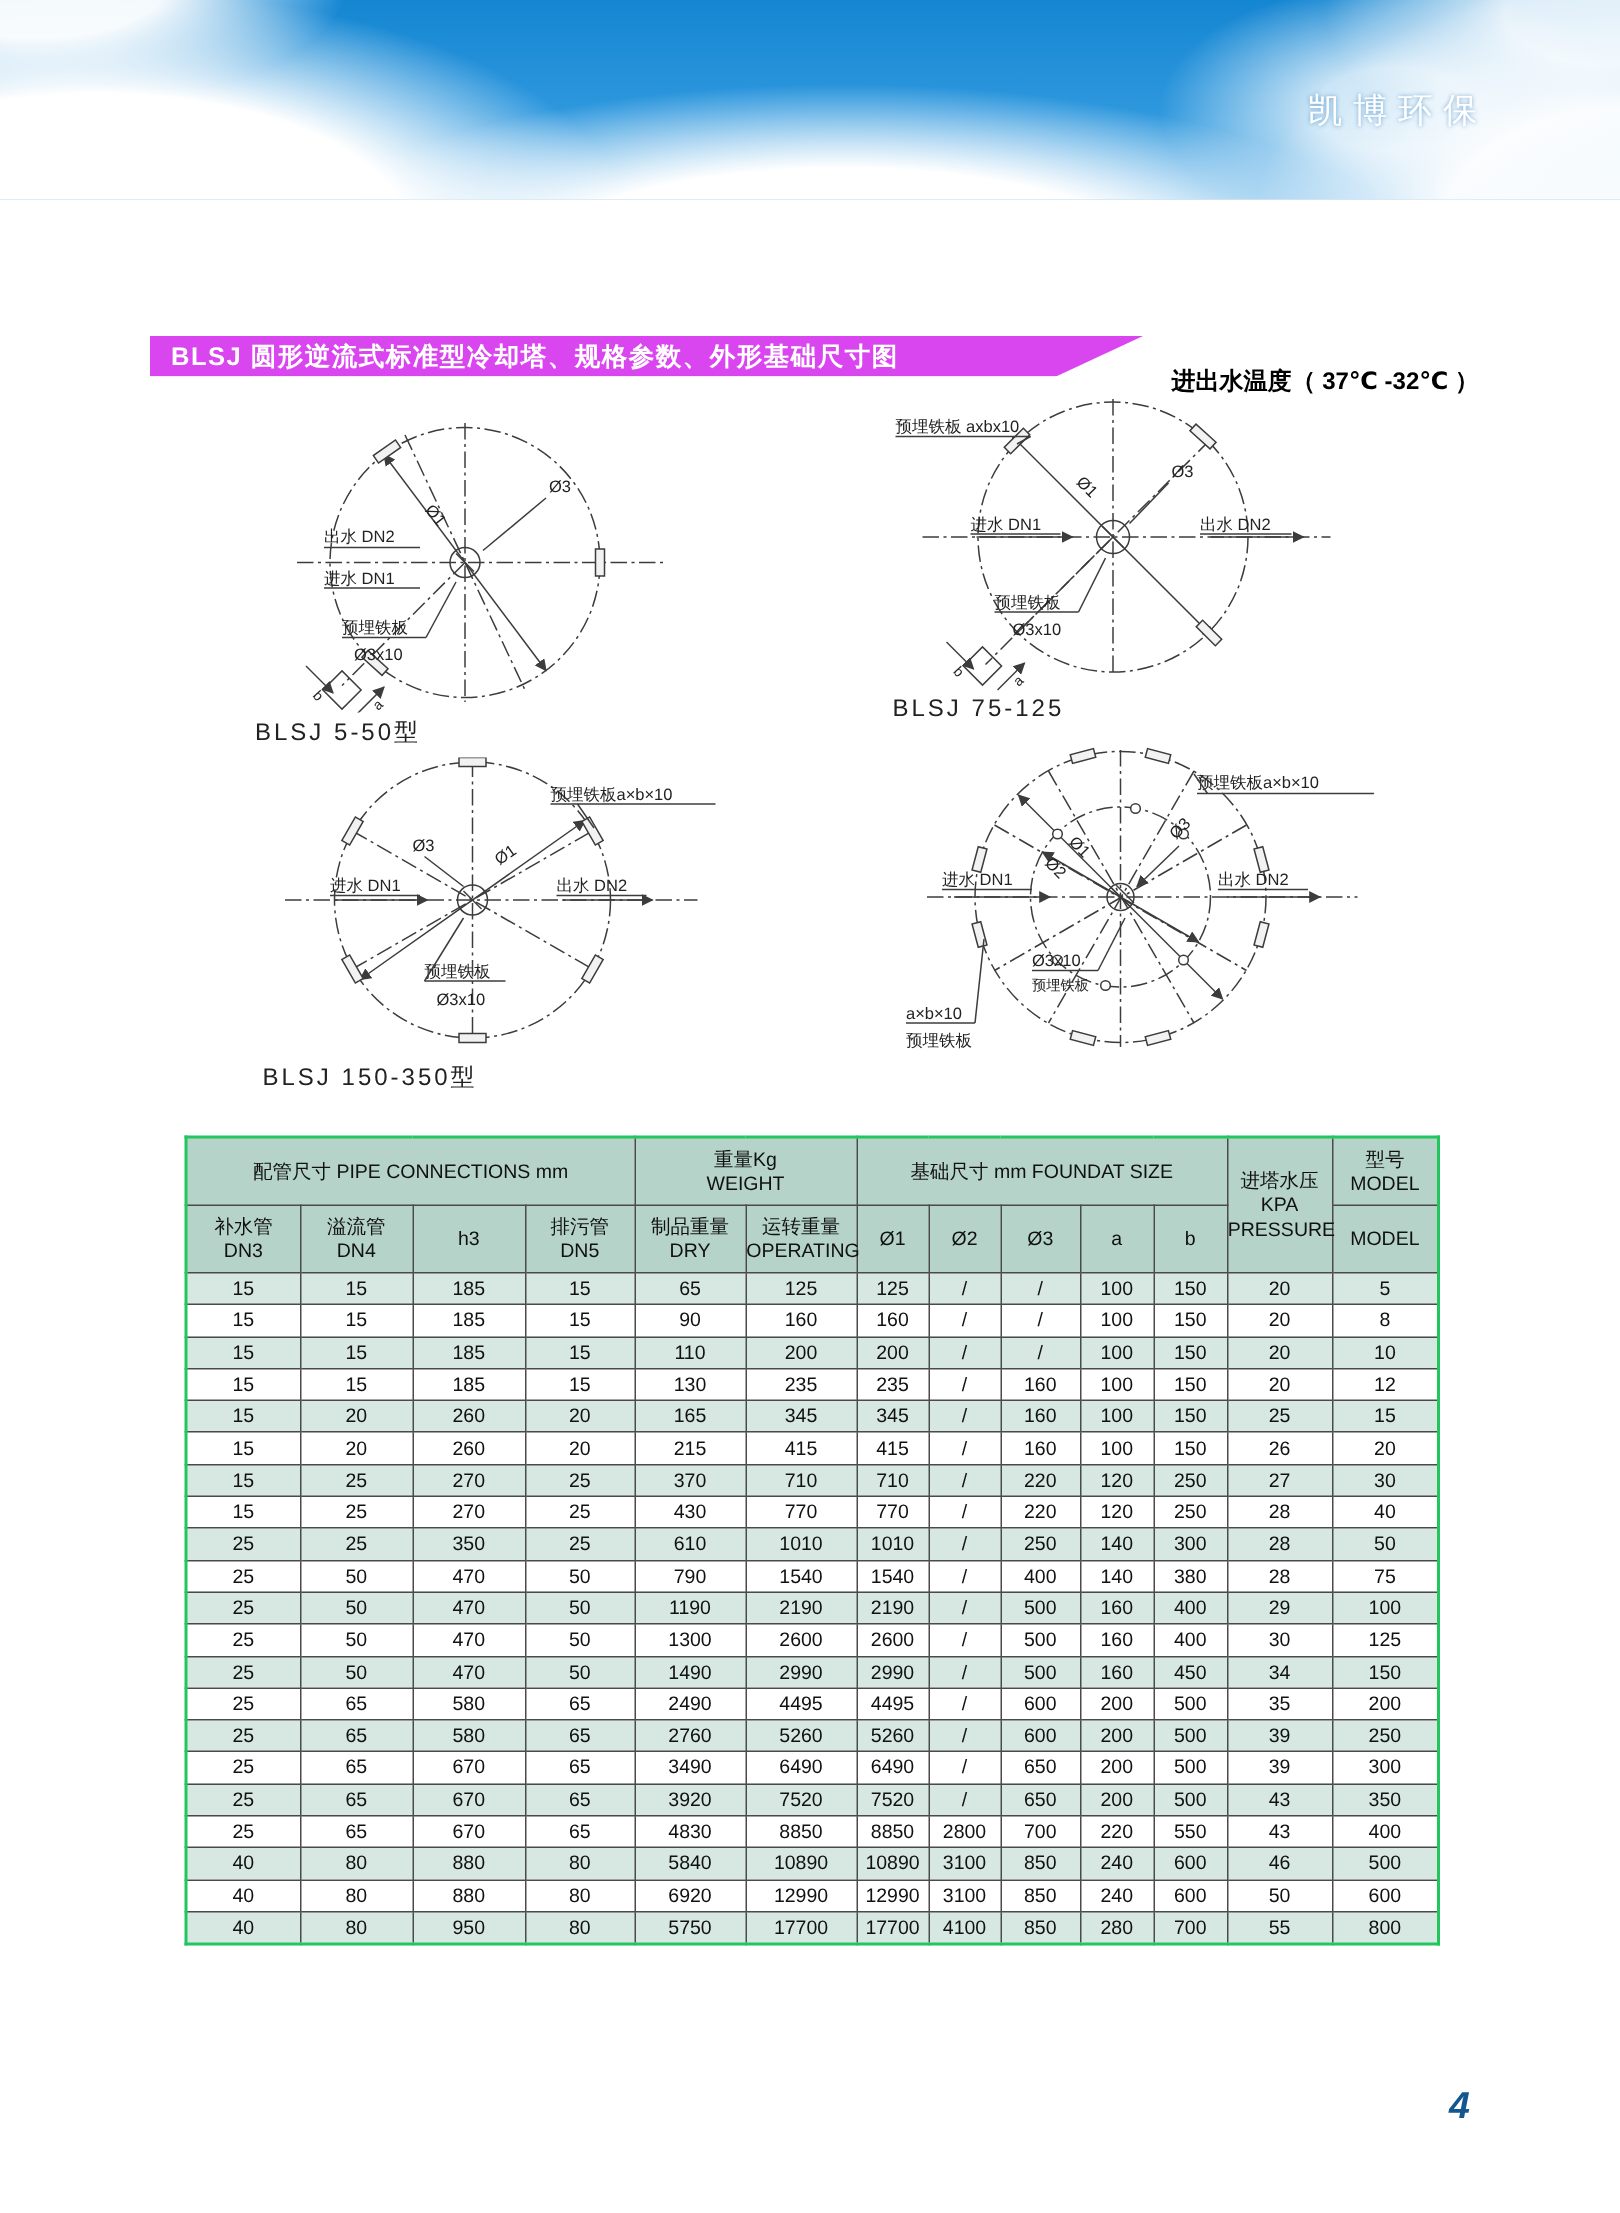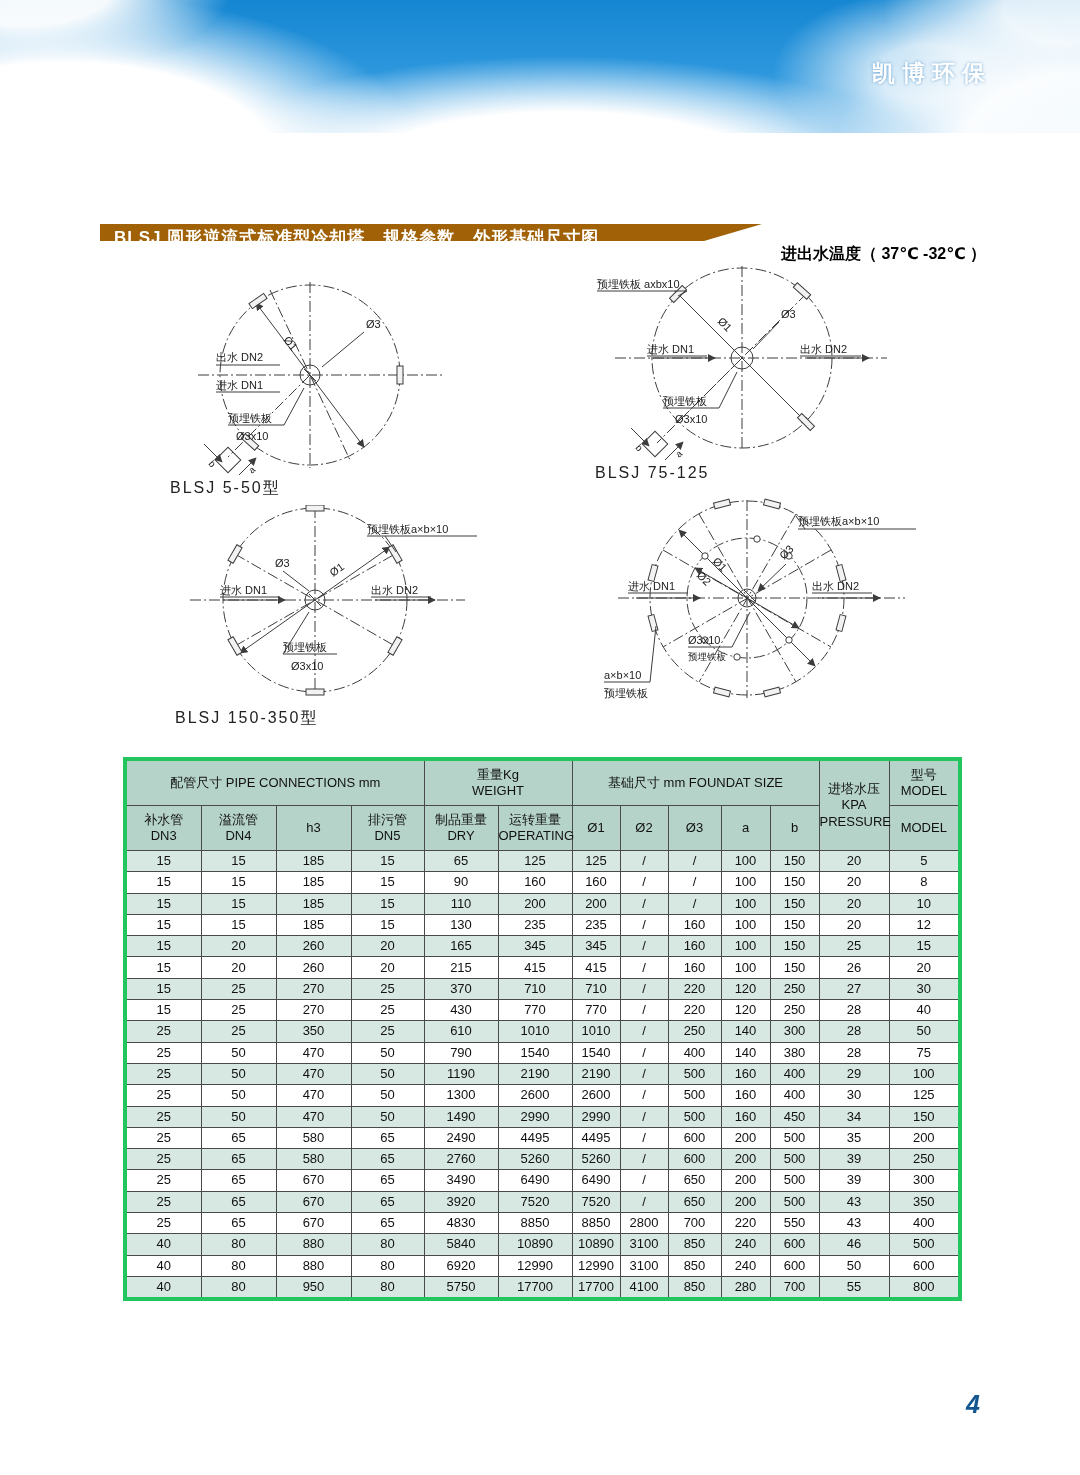--- a/index.html
+++ b/index.html
@@ -8,40 +8,40 @@
   
   .sky{position:absolute;left:0;top:0;width:1080px;height:133px;
     background:
       radial-gradient(ellipse 300px 120px at 2% -8%, rgba(255,255,255,.95) 30%, rgba(255,255,255,0) 70%),
       radial-gradient(ellipse 460px 210px at 6% 118%, #ffffff 45%, rgba(255,255,255,0) 78%),
       radial-gradient(ellipse 520px 170px at 52% 138%, #ffffff 42%, rgba(255,255,255,0) 75%),
       radial-gradient(ellipse 340px 230px at 100% 115%, rgba(255,255,255,.95) 35%, rgba(255,255,255,0) 72%),
       radial-gradient(ellipse 300px 160px at 99% 6%, rgba(255,255,255,.85) 22%, rgba(255,255,255,0) 62%),
       radial-gradient(ellipse 260px 140px at 86% 55%, rgba(255,255,255,.75) 20%, rgba(255,255,255,0) 60%),
       linear-gradient(180deg,#1586d2 0%,#2d97dd 55%,#66b4e8 100%);}
-  .logo{position:absolute;right:88px;top:58px;color:#ffffff;font-size:23px;font-weight:bold;
+  .logo{position:absolute;right:88px;top:58px;color:#ffffff;font-size:23px;font-weight:normal;
         letter-spacing:7px;text-shadow:0 0 3px rgba(30,110,180,.6);}
   
-  .banner{position:absolute;left:100px;top:224px;width:662px;height:17px;background:#a16207;
+  .banner{position:absolute;left:100px;top:224px;width:662px;height:27px;background:#d946ef;
           clip-path:polygon(0 0,100% 0,calc(100% - 58px) 100%,0 100%);}
   .banner span{display:block;color:#fff;font-size:17px;font-weight:bold;line-height:27px;
                padding-left:14px;letter-spacing:1px;white-space:nowrap;}
   .subtitle{position:absolute;right:94px;top:244px;font-size:16px;font-weight:bold;color:#000;}
   
   .diag{position:absolute;}
   .diag svg{display:block;}
   .cap{font-size:16px;color:#222;letter-spacing:2px;margin-top:3px;}
   .cl{stroke:#3c3c3c;fill:none;stroke-width:1;stroke-dasharray:11 3 2 3;}
   .sl{stroke:#3c3c3c;fill:none;stroke-width:1;}
   .plate{fill:#f2f2f2;stroke:#3c3c3c;stroke-width:1;}
   .lbl{font-size:11px;fill:#222;font-family:"Liberation Sans",sans-serif;}
   .lbs{font-size:9.5px;fill:#222;font-family:"Liberation Sans",sans-serif;}
   
   table.spec{position:absolute;left:123px;top:757px;border-collapse:collapse;table-layout:fixed;
-             width:835px;border:4px solid #22c55e;}
+             width:835px;border:2px solid #22c55e;}
   table.spec th,table.spec td{border:1.5px solid #4a4a4a;text-align:center;vertical-align:middle;
              padding:0;font-weight:normal;font-size:13px;color:#111;line-height:1.25;}
   table.spec thead th{background:#b5d3c9;height:44px;}
   table.spec tbody td{height:20.3px;}
   table.spec tbody tr:nth-child(odd) td{background:#d7e8e2;}
   table.spec tbody tr:nth-child(even) td{background:#ffffff;}
   .pgnum{position:absolute;left:966px;top:1390px;color:#14568f;font-size:25px;font-weight:bold;
          font-style:italic;}
 </style>
 </head>

